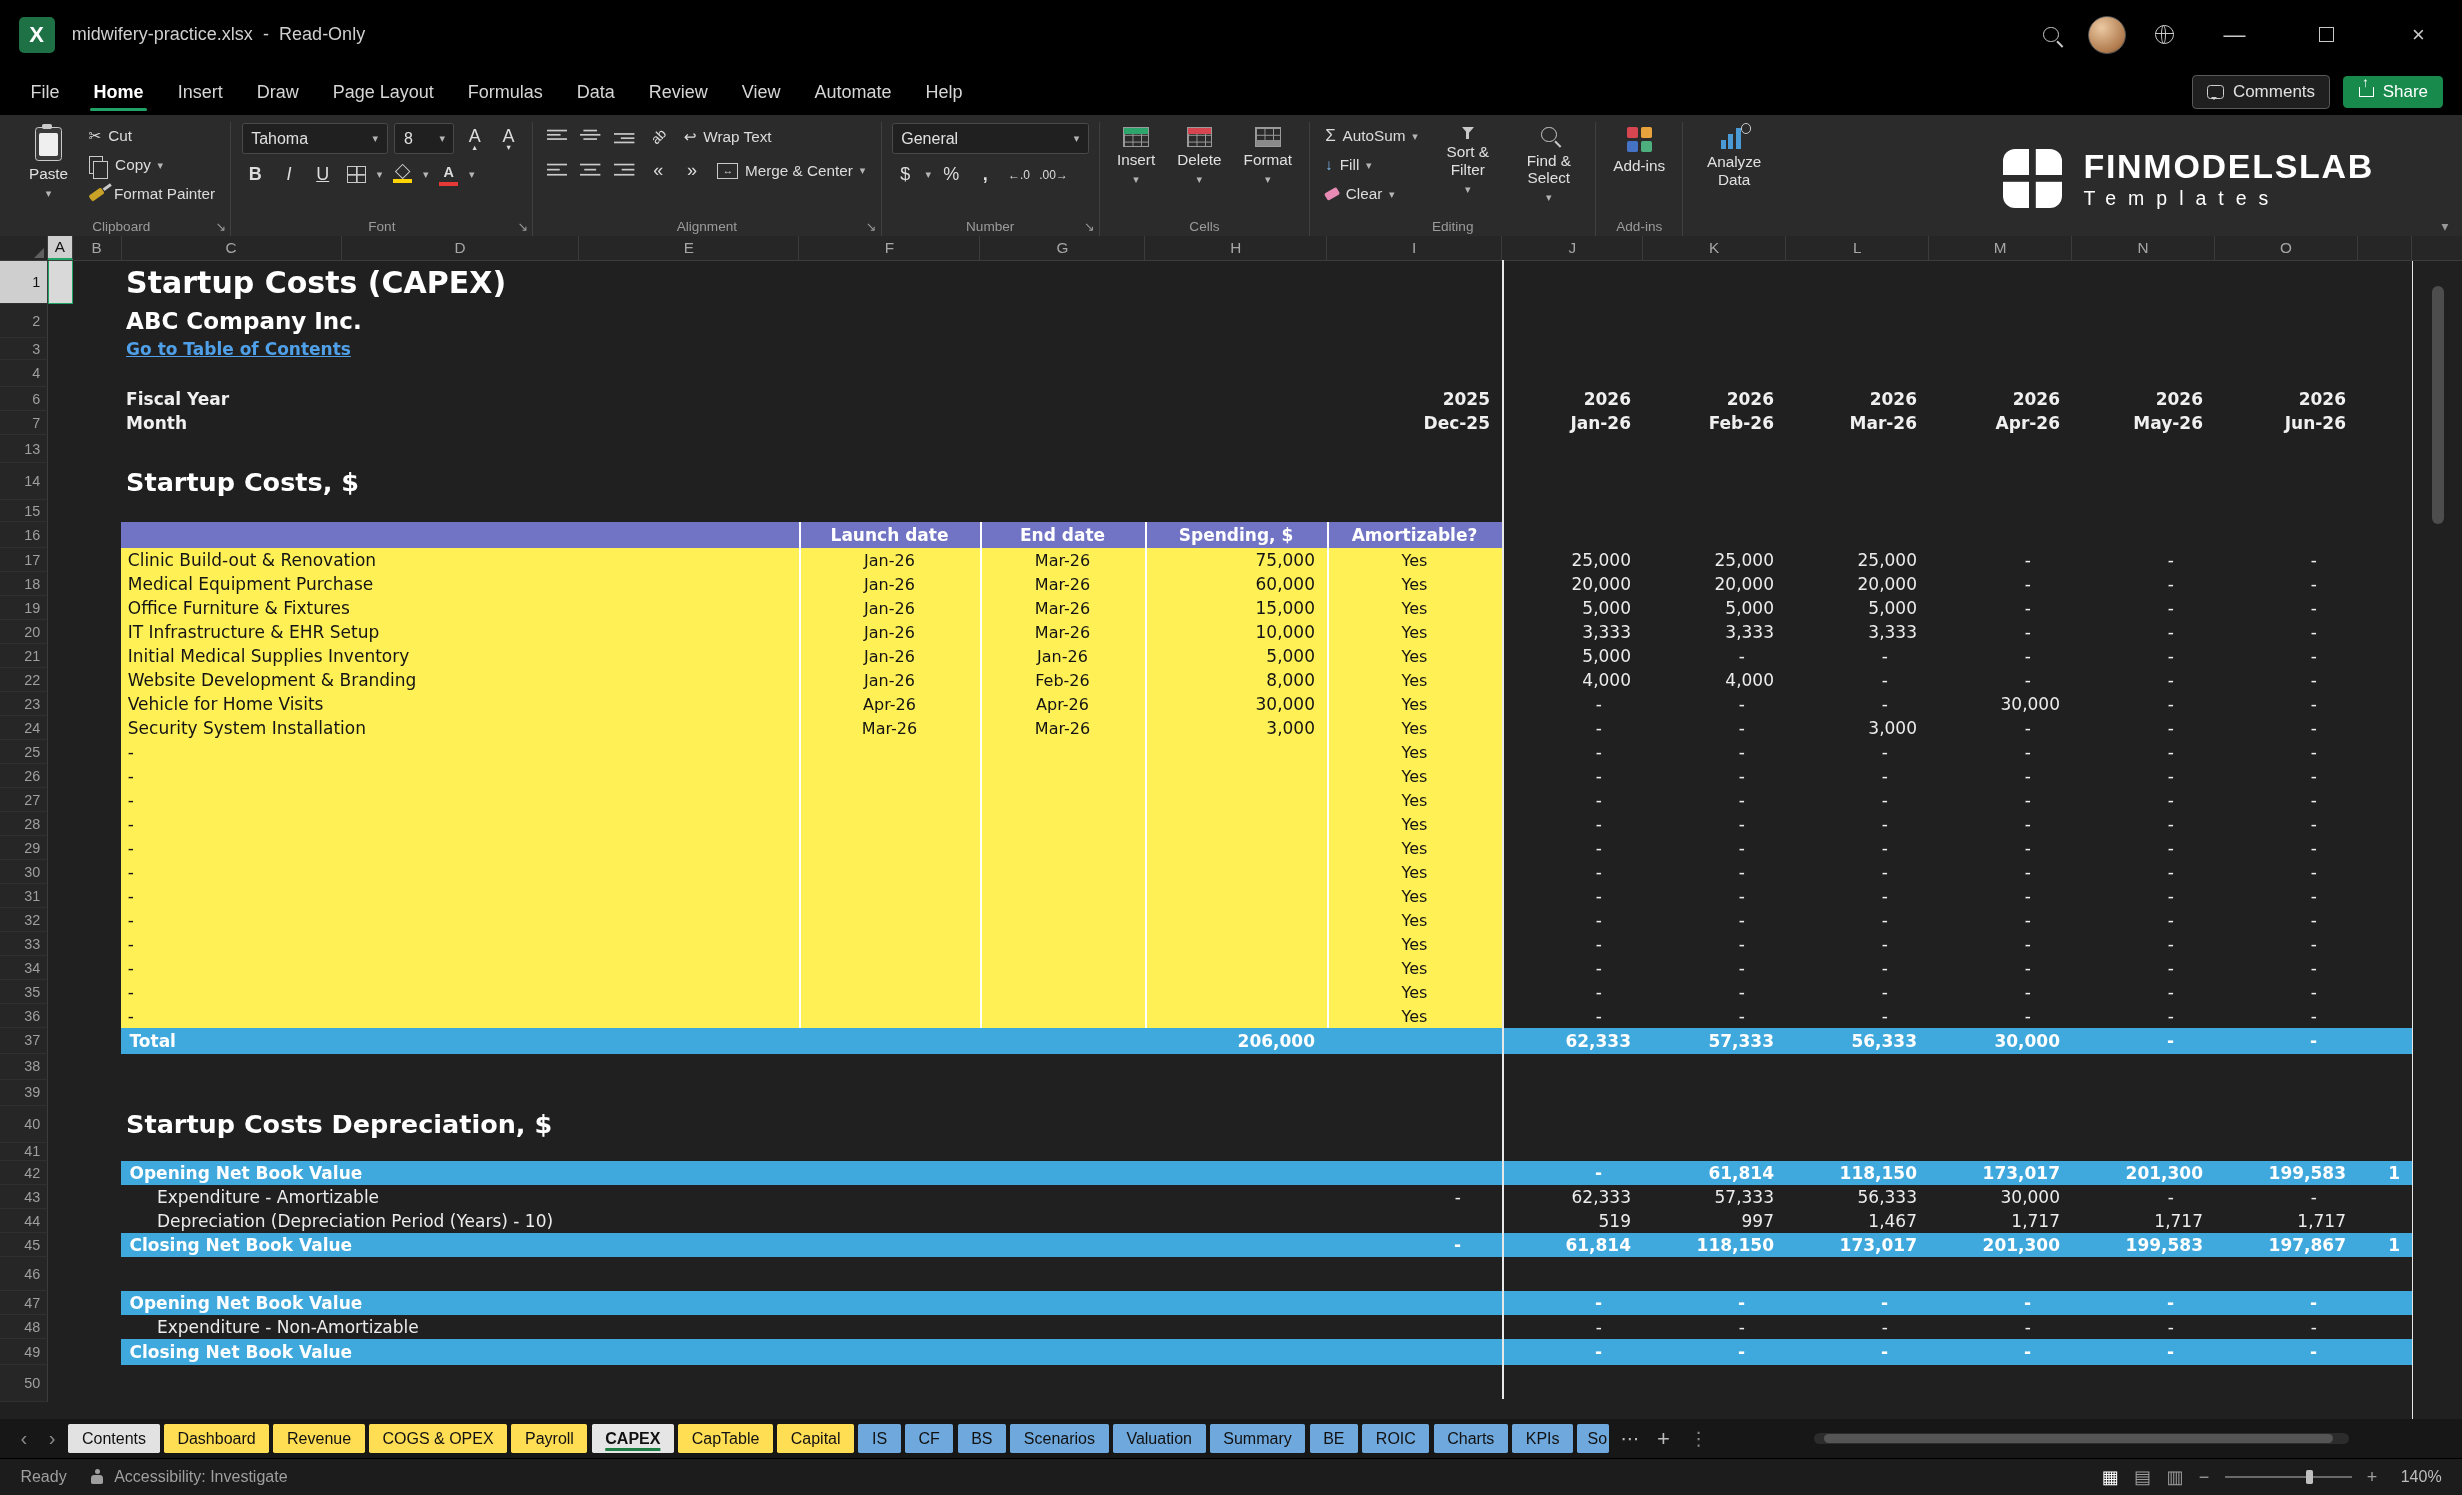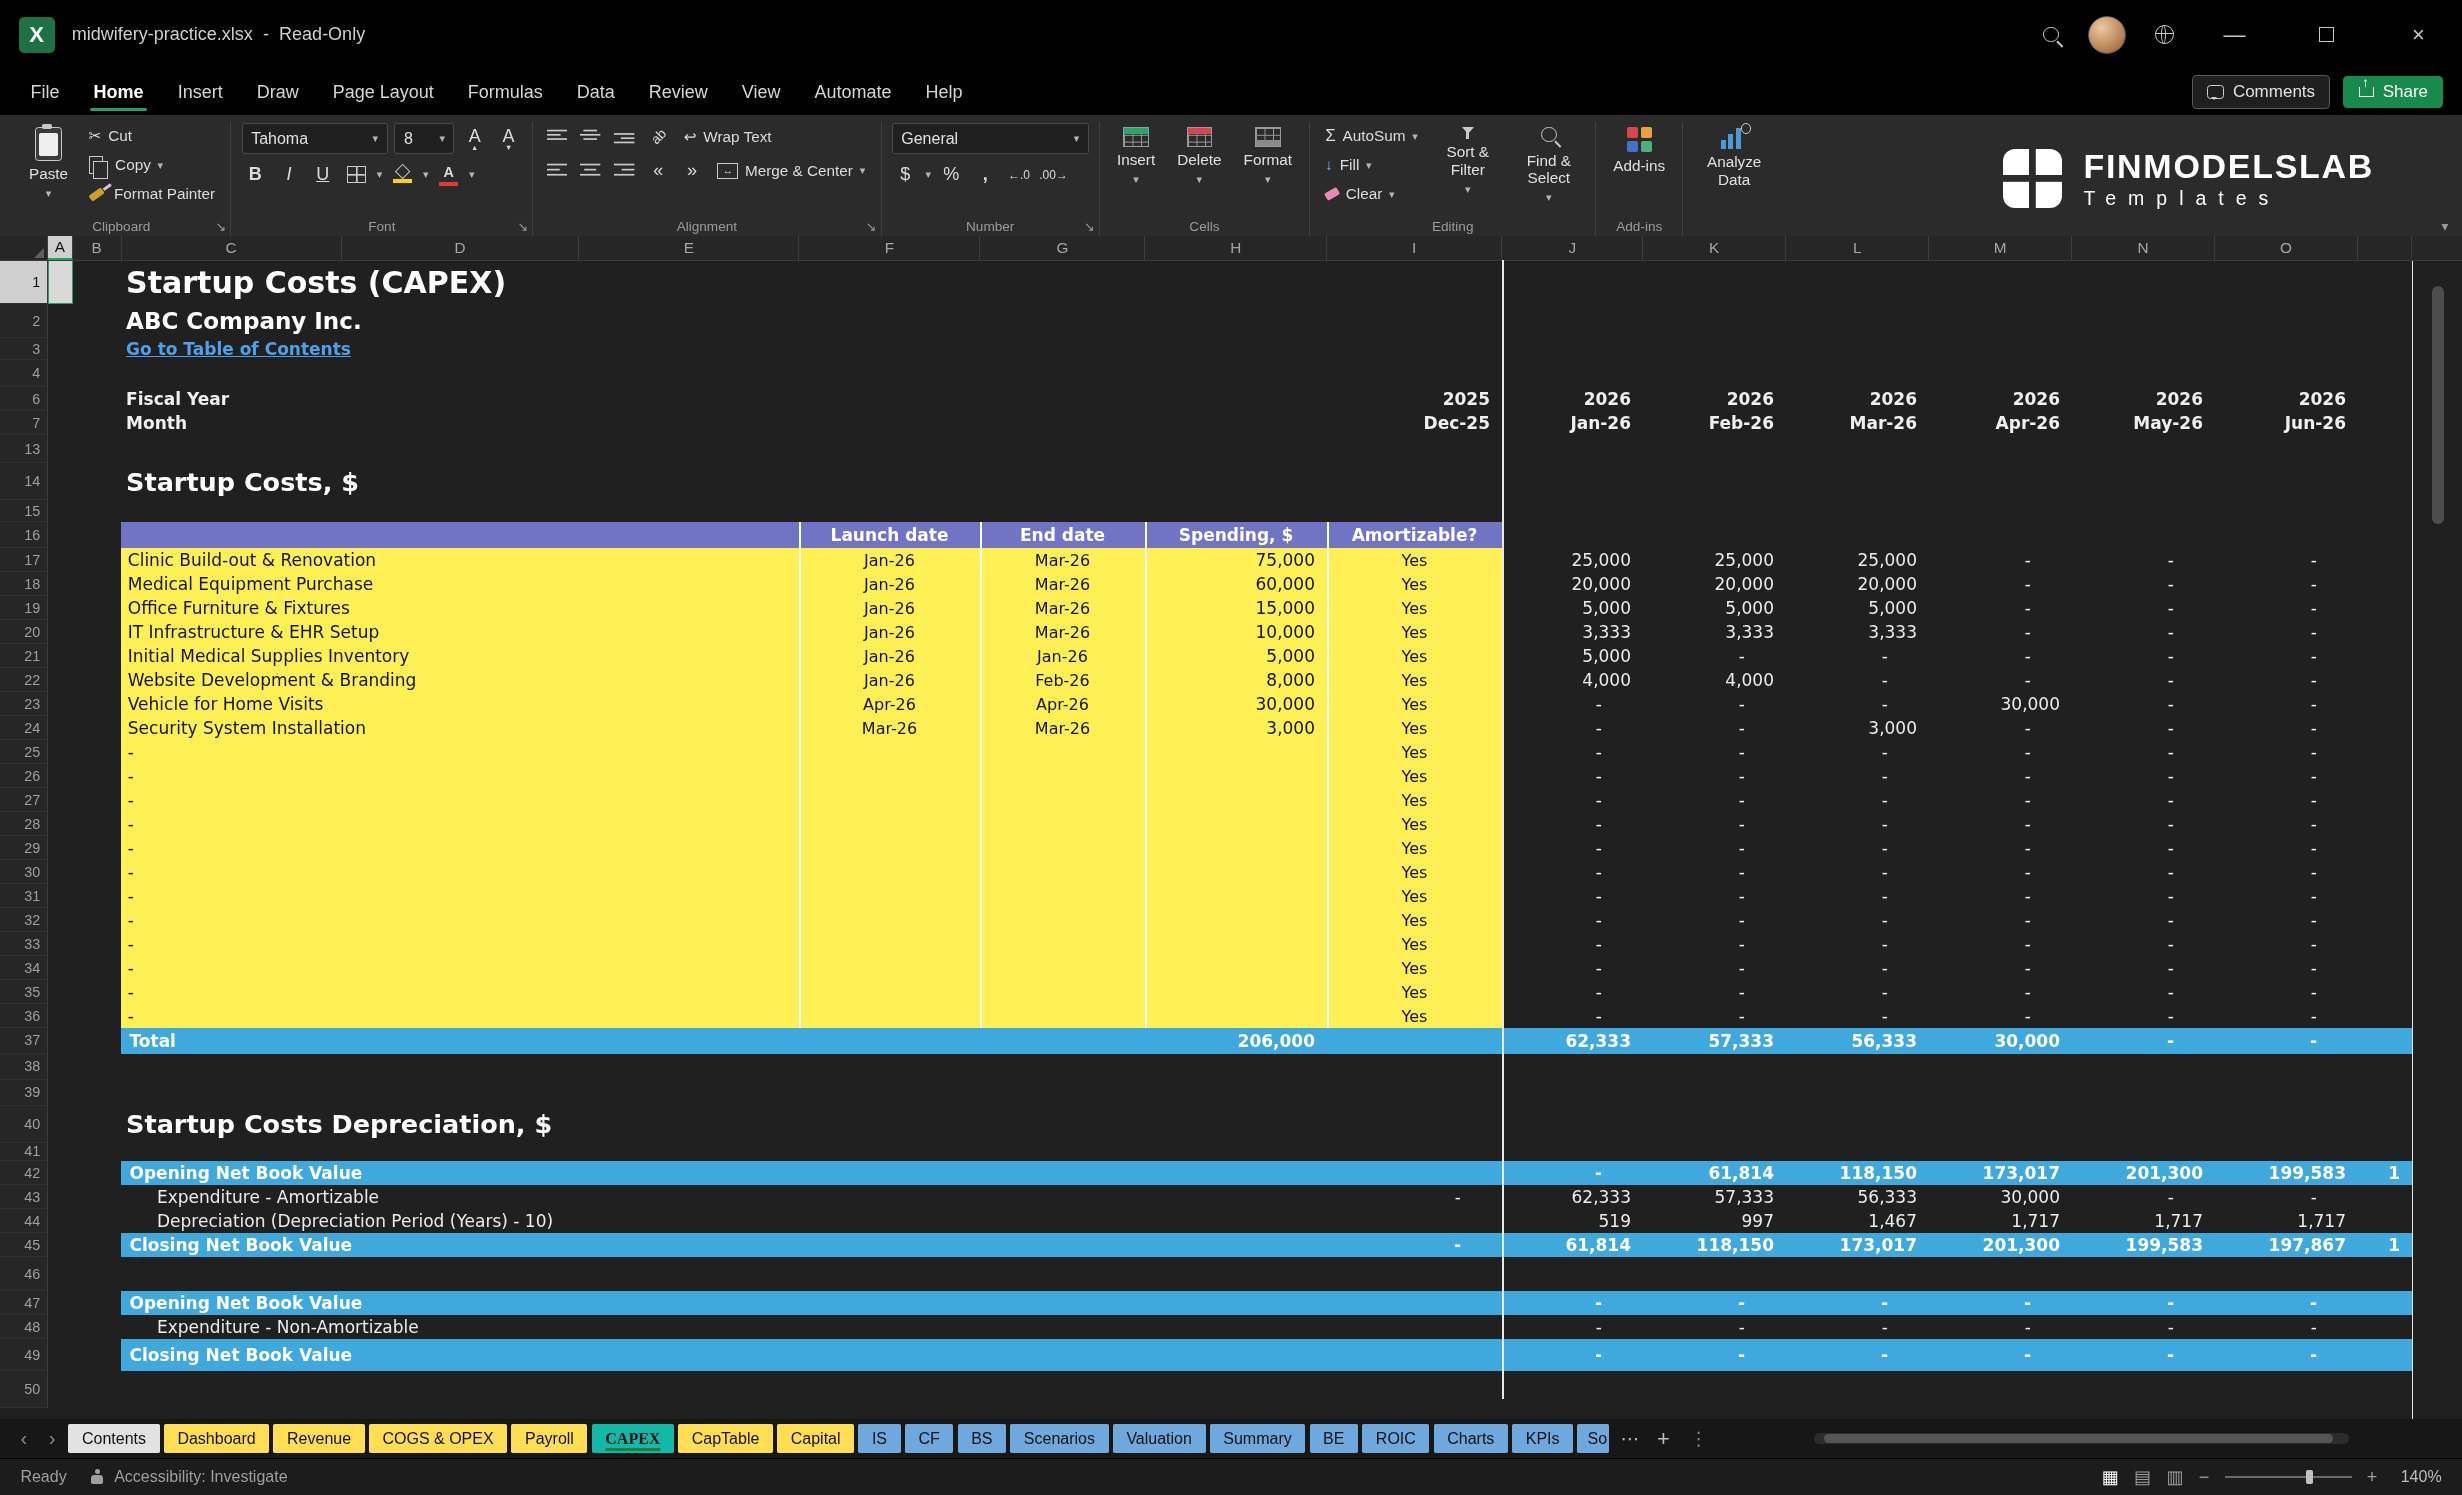--- a/index.html
+++ b/index.html
@@ -117,21 +117,21 @@
   .right-strip{position:absolute;top:260px;left:2412px;width:50px;height:1159px;background:#202020;border-left:1.7px solid #e6e6e6;box-sizing:border-box;}
   .vthumb{position:absolute;left:18.7px;top:25.5px;width:12px;height:238px;background:#4d4d4d;border-radius:6px;}
 
   
   .tabbar{position:absolute;left:0;right:0;bottom:37px;height:39px;background:#171717;display:flex;align-items:center;gap:4.2px;padding-left:12px;}
   .tabnav{color:#8a8a8a;font-size:20.4px;width:24px;text-align:center;}
   .sheet-tab{height:29px;display:flex;align-items:center;padding:0 13.6px;font-size:16px;border-radius:1.7px;color:#111;white-space:nowrap;}
   .sheet-tab.gray{background:#E2E2E2;}
   .sheet-tab.yellow{background:#FFDE54;}
   .sheet-tab.blue{background:#6FA8DC;}
-  .sheet-tab.active{background:#14b8a6;font-weight:bold;text-decoration:underline;text-decoration-color:#1E7F45;text-decoration-thickness:2.5px;text-underline-offset:4.2px;font-family:Liberation Serif, serif;}
+  .sheet-tab.active{background:#e5e5e5;font-weight:bold;text-decoration:underline;text-decoration-color:#1E7F45;text-decoration-thickness:2.5px;text-underline-offset:4.2px;}
   .sheet-tab.clipped{width:22px;overflow:hidden;padding:0 0 0 10.2px;}
   .tab-more{color:#bdbdbd;font-size:18.7px;padding:0 6.8px;}
   .tab-add{color:#bdbdbd;font-size:22px;padding:0 6.8px;}
   .tab-dots{color:#8a8a8a;font-size:18.7px;padding:0 8.5px;}
   .hscroll{margin-left:93px;width:535px;height:11px;background:#2c2c2c;border-radius:6px;position:relative;}
   .hthumb{position:absolute;left:10.2px;top:0.8px;width:509px;height:9.3px;background:#555;border-radius:5.1px;}
 
   
   .statusbar{position:absolute;left:0;right:0;bottom:0;height:37px;background:#1c1c1c;border-top:0.8px solid #000;display:flex;align-items:center;color:#9f9f9f;font-size:16px;padding:0 20.4px;gap:22px;box-sizing:border-box;}
   .acc{display:flex;align-items:center;gap:8.5px;}
@@ -962,21 +962,21 @@
       <div class="grow" style="height: 24px;">
         <div class="gut">48</div>
         <div class="cell c-plbl al" style="left: 121px; width: 1381px;">Expenditure - Non-Amortizable</div>
         <div class="cell c-num dash ar" style="left: 1502px; width: 141px;">-</div>
         <div class="cell c-num dash ar" style="left: 1643px; width: 143px;">-</div>
         <div class="cell c-num dash ar" style="left: 1786px; width: 143px;">-</div>
         <div class="cell c-num dash ar" style="left: 1929px; width: 143px;">-</div>
         <div class="cell c-num dash ar" style="left: 2072px; width: 143px;">-</div>
         <div class="cell c-num dash ar" style="left: 2215px; width: 143px;">-</div>
       </div>
-      <div class="grow" style="height: 32px;">
+      <div class="grow" style="height: 26px;">
         <div class="gut">49</div>
         <div class="band blue" style="left: 121px; width: 2291px;"></div>
         <div class="cell c-blbl al" style="left: 121px; width: 1381px;">Closing Net Book Value</div>
         <div class="cell c-bnum dash ar" style="left: 1502px; width: 141px;">-</div>
         <div class="cell c-bnum dash ar" style="left: 1643px; width: 143px;">-</div>
         <div class="cell c-bnum dash ar" style="left: 1786px; width: 143px;">-</div>
         <div class="cell c-bnum dash ar" style="left: 1929px; width: 143px;">-</div>
         <div class="cell c-bnum dash ar" style="left: 2072px; width: 143px;">-</div>
         <div class="cell c-bnum dash ar" style="left: 2215px; width: 143px;">-</div>
       </div>

